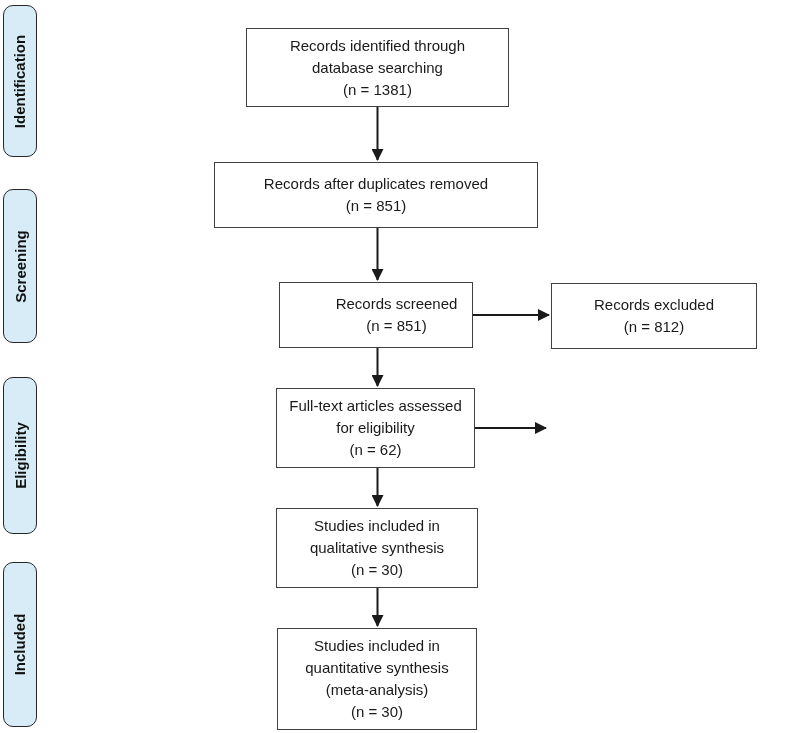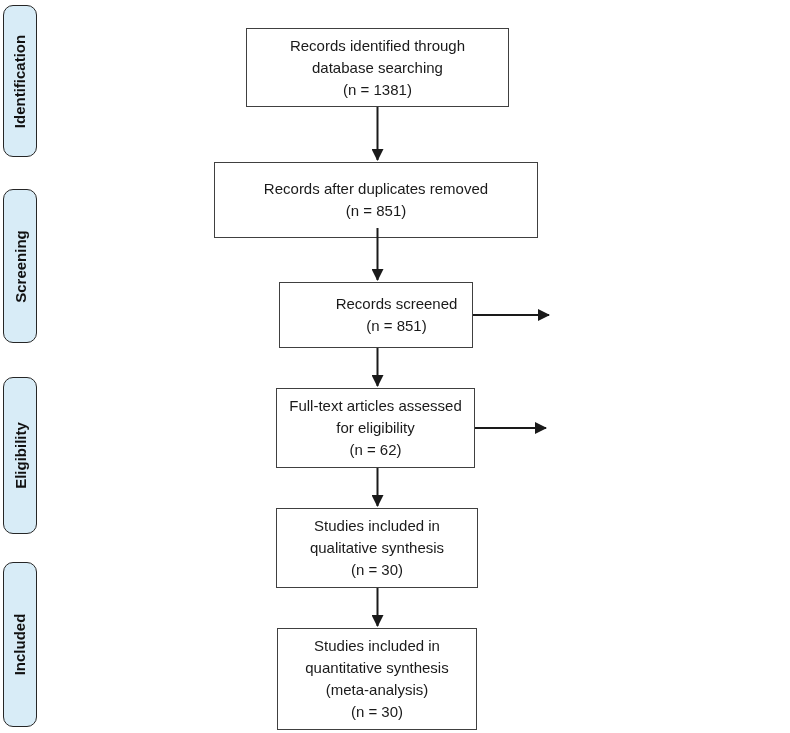--- a/index.html
+++ b/index.html
@@ -52,21 +52,21 @@
     align-items: center;
     justify-content: center;
     text-align: center;
     font-size: 15px;
     line-height: 22px;
     padding: 2px 6px;
   }
   .fbox .box-text { white-space: pre-line; }
 
   .box-identified         { left: 246px; top: 28px;  width: 263px; height: 79px; }
-  .box-duplicates         { left: 214px; top: 162px; width: 324px; height: 76px; }
+  .box-duplicates         { left: 214px; top: 162px; width: 324px; height: 66px; }
   .box-screened           { left: 279px; top: 282px; width: 194px; height: 66px; padding-left: 47px; }
   .box-excluded           { left: 551px; top: 283px; width: 206px; height: 66px; }
   .box-fulltext           { left: 276px; top: 388px; width: 199px; height: 80px; }
   .box-fulltext-excluded  { left: 548px; top: 387px; width: 236px; height: 125px; }
   .box-qualitative        { left: 276px; top: 508px; width: 202px; height: 80px; }
   .box-quantitative       { left: 277px; top: 628px; width: 200px; height: 102px; }
 
   .arrow-layer {
     position: absolute;
     left: 0;
@@ -98,20 +98,24 @@
 (n = 1381)</div>
   </div>
   <div class="fbox box-duplicates">
     <div class="box-text">Records after duplicates removed
 (n = 851)</div>
   </div>
   <div class="fbox box-screened">
     <div class="box-text">Records screened
 (n = 851)</div>
   </div>
+  <div class="fbox box-excluded">
+    <div class="box-text">Records excluded
+(n = 812)</div>
+  </div>
   <div class="fbox box-fulltext">
     <div class="box-text">Full-text articles assessed
 for eligibility
 (n = 62)</div>
   </div>
   <div class="fbox box-qualitative">
     <div class="box-text">Studies included in
 qualitative synthesis
 (n = 30)</div>
   </div>

